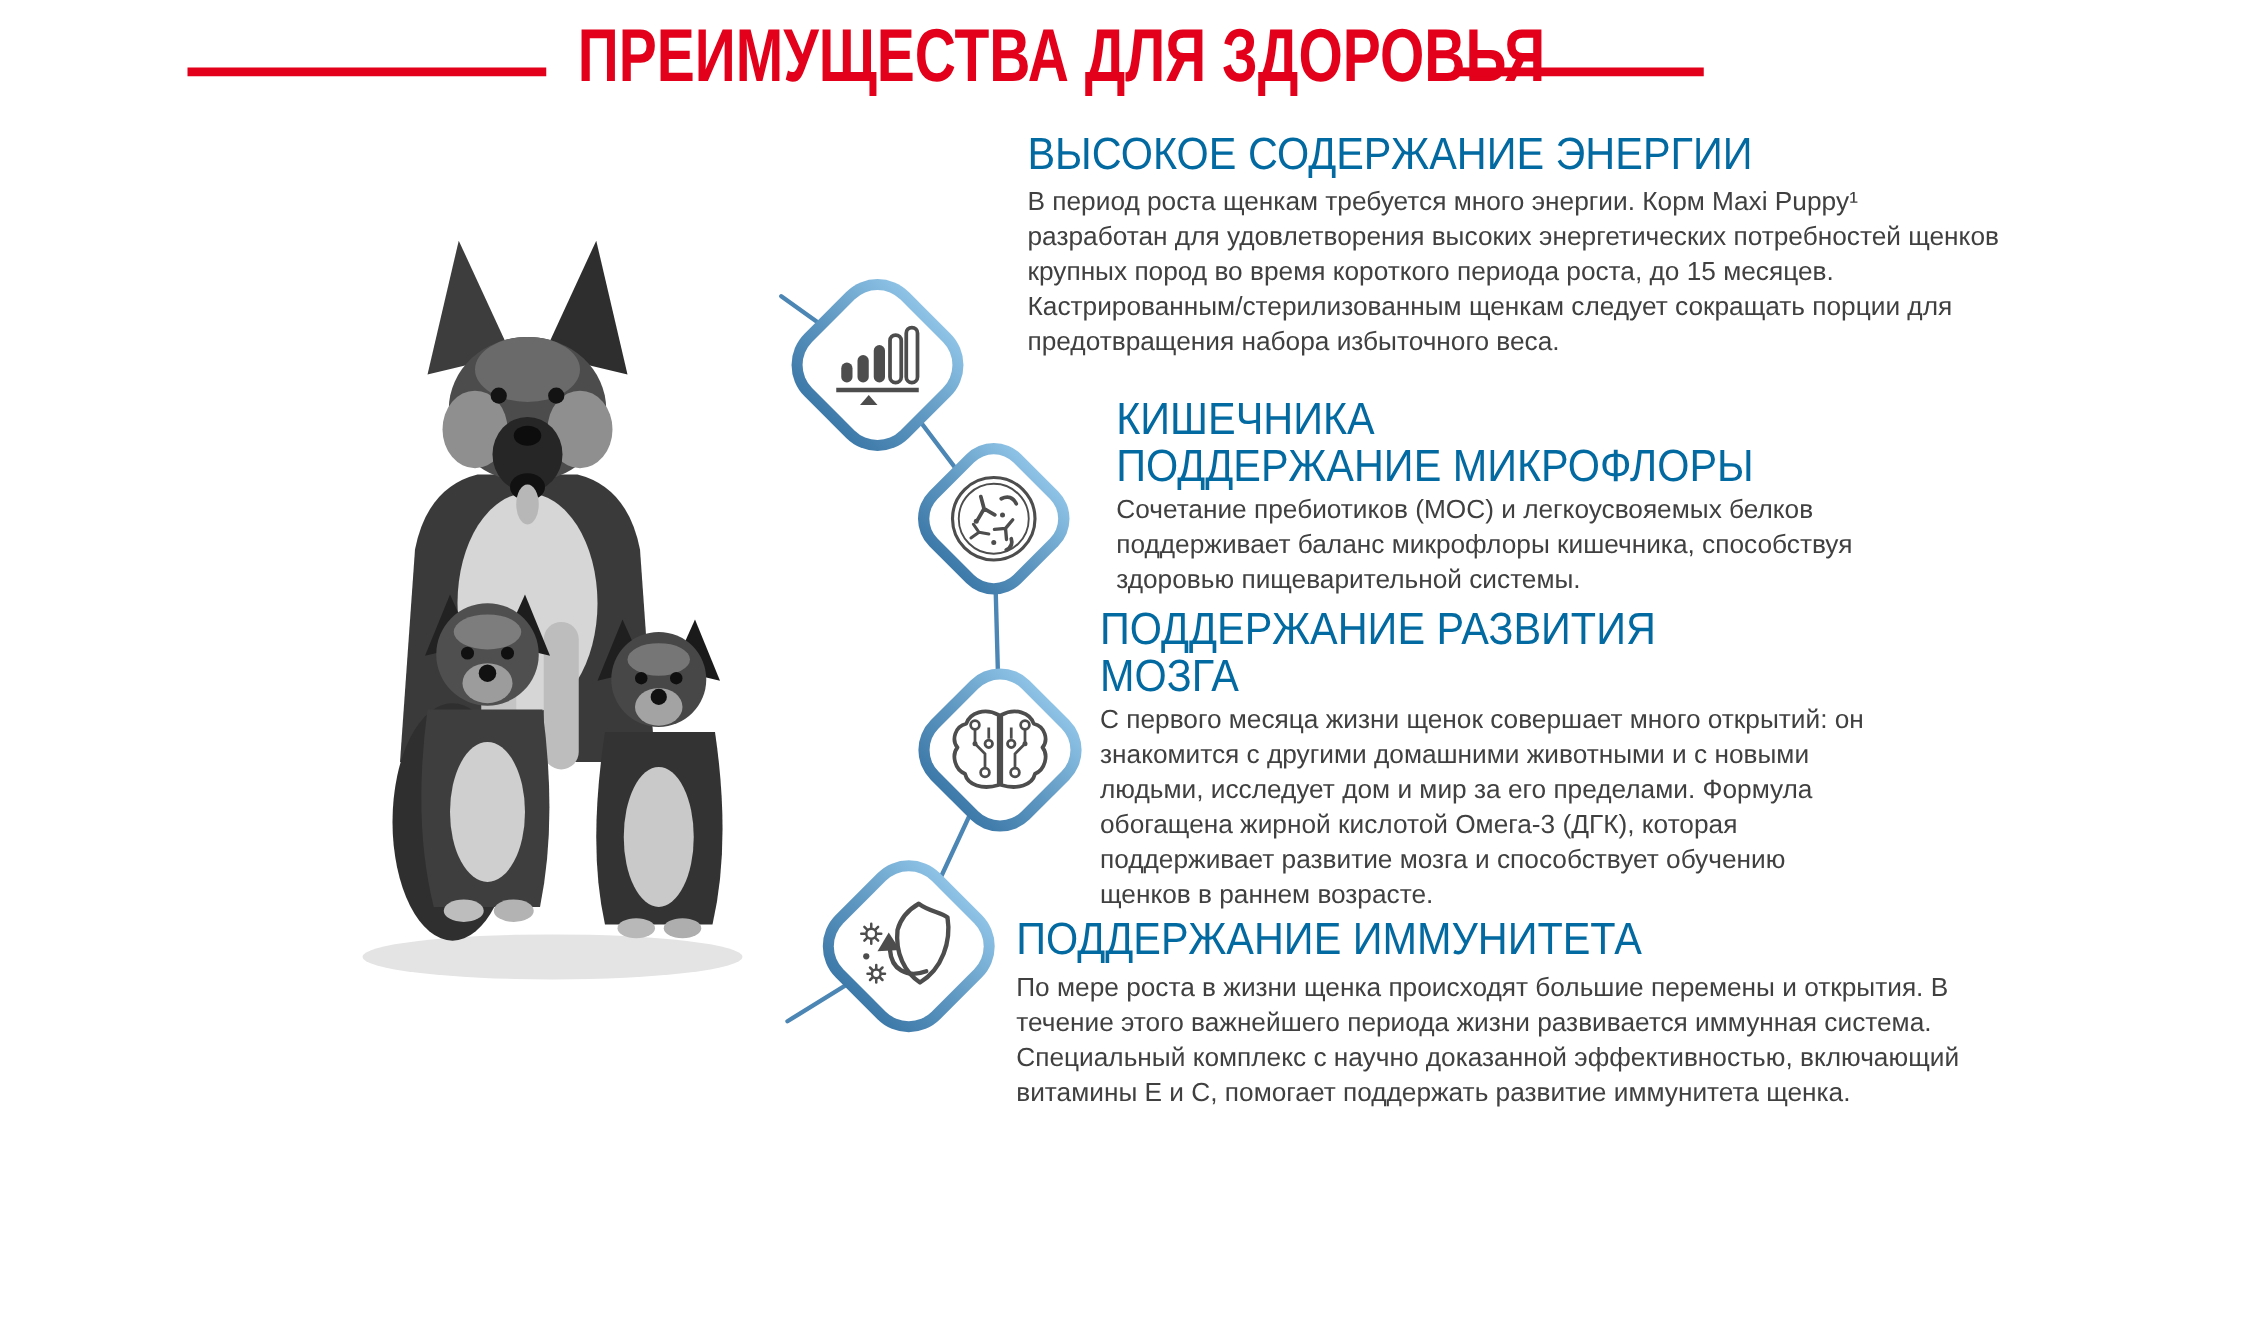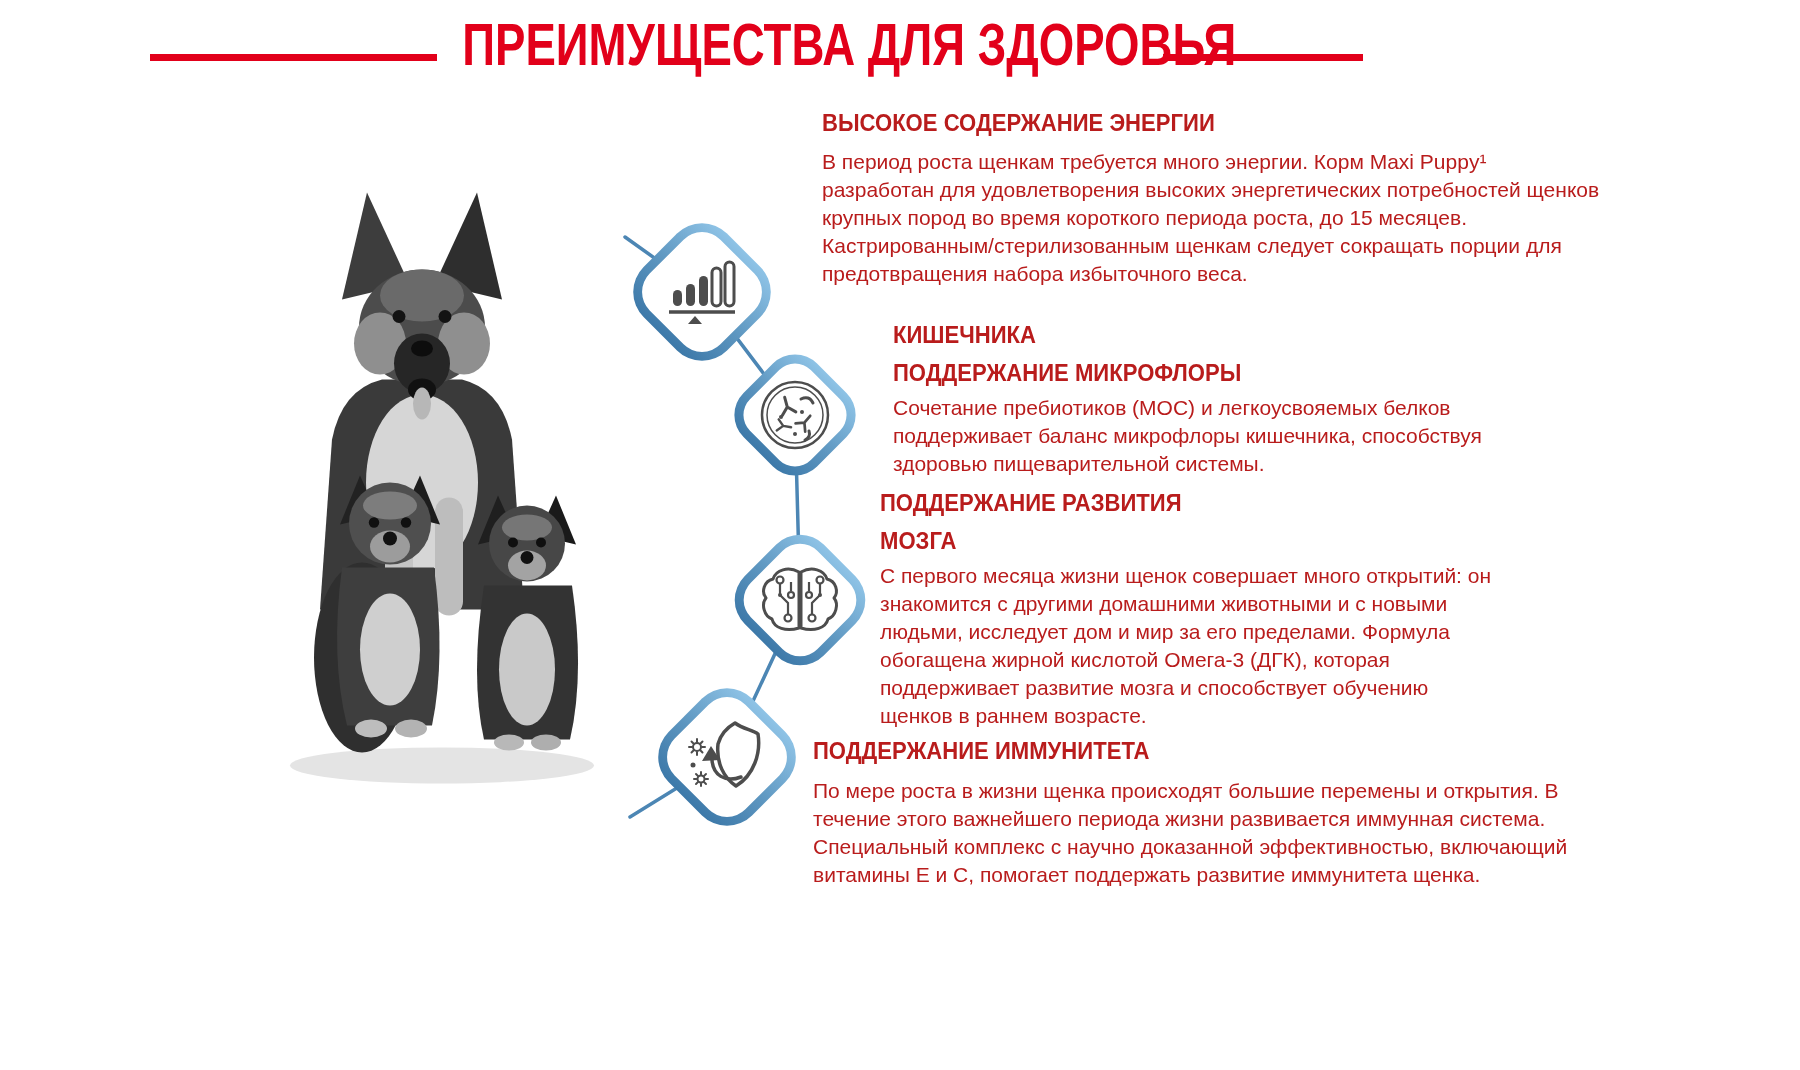--- a/index.html
+++ b/index.html
@@ -9,23 +9,23 @@
   
   .rule{position:absolute;height:7px;background:#e2001a;}
   #rule-left{left:150px;top:54px;width:287px;}
   #rule-right{left:1163px;top:54px;width:200px;}
   #page-title{position:absolute;left:340px;top:10px;width:900px;text-align:center;
               color:#e2001a;font-size:60px;font-weight:bold;white-space:nowrap;}
   #page-title .squeeze{display:inline-block;transform:scaleX(0.76);transform-origin:center;
               letter-spacing:0px;}
 
   
-  .sec-heading{position:absolute;color:#b91c1c;font-weight:bold;font-size:24px;line-height:38px;}
+  .sec-heading{position:absolute;color:#0369a1;font-weight:normal;font-size:36px;line-height:38px;}
   .sec-heading .squeeze{display:inline-block;transform:scaleX(0.92);transform-origin:left center;white-space:nowrap;}
-  .sec-body{position:absolute;color:#b91c1c;font-size:21px;line-height:28px;}
+  .sec-body{position:absolute;color:#404040;font-size:21px;line-height:28px;}
 
   #h1{left:822px;top:104px;}
   #p1{left:822px;top:148px;width:780px;}
   #h2{left:893px;top:316px;}
   #p2{left:893px;top:394px;width:600px;}
   #h3{left:880px;top:484px;}
   #p3{left:880px;top:562px;width:620px;}
   #h4{left:813px;top:732px;}
   #p4{left:813px;top:777px;width:800px;}
 

